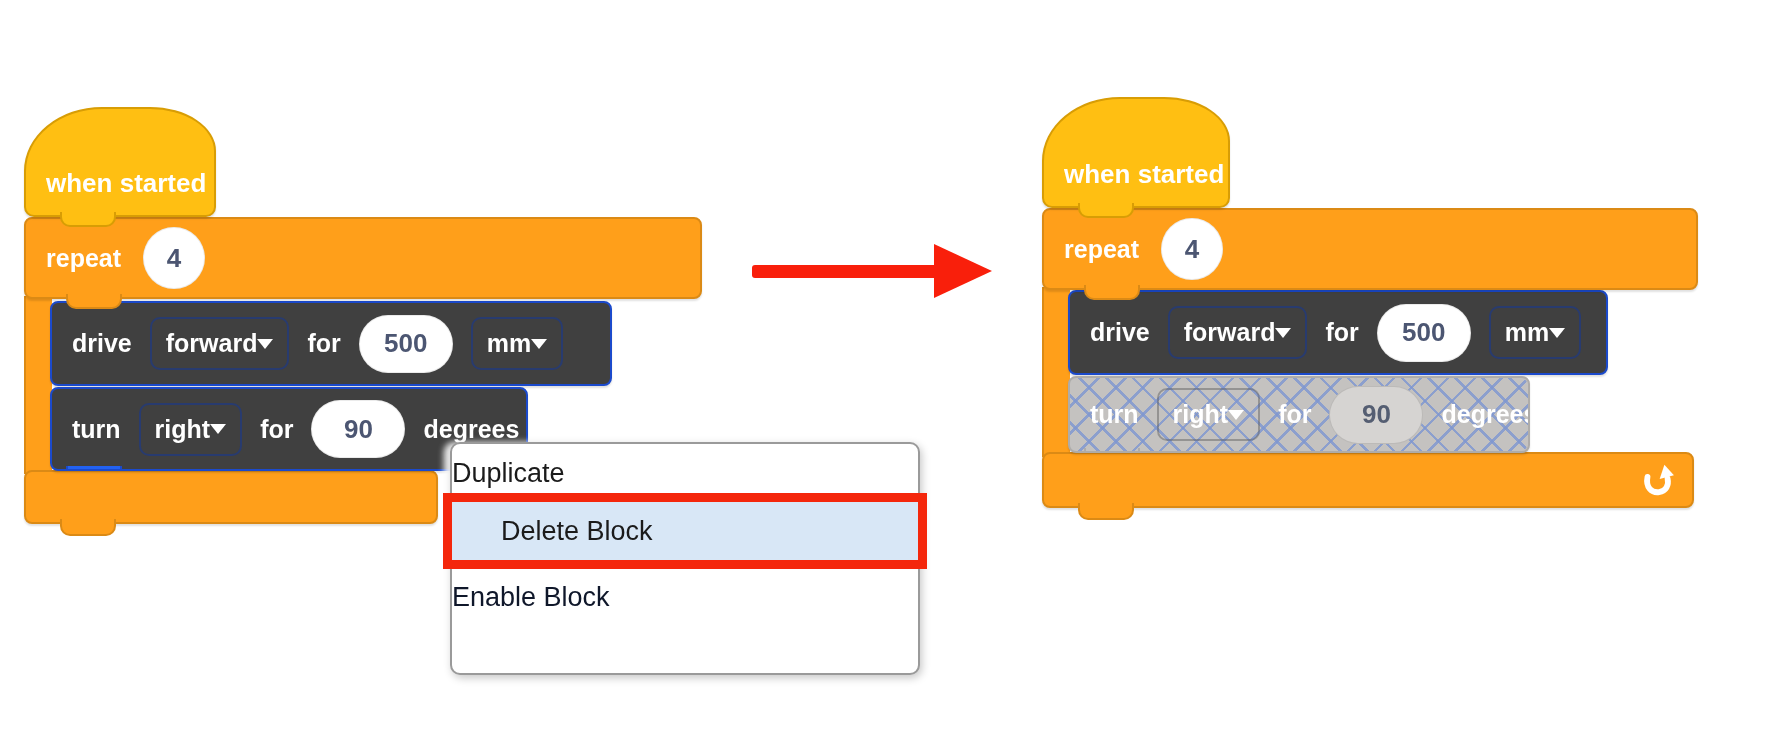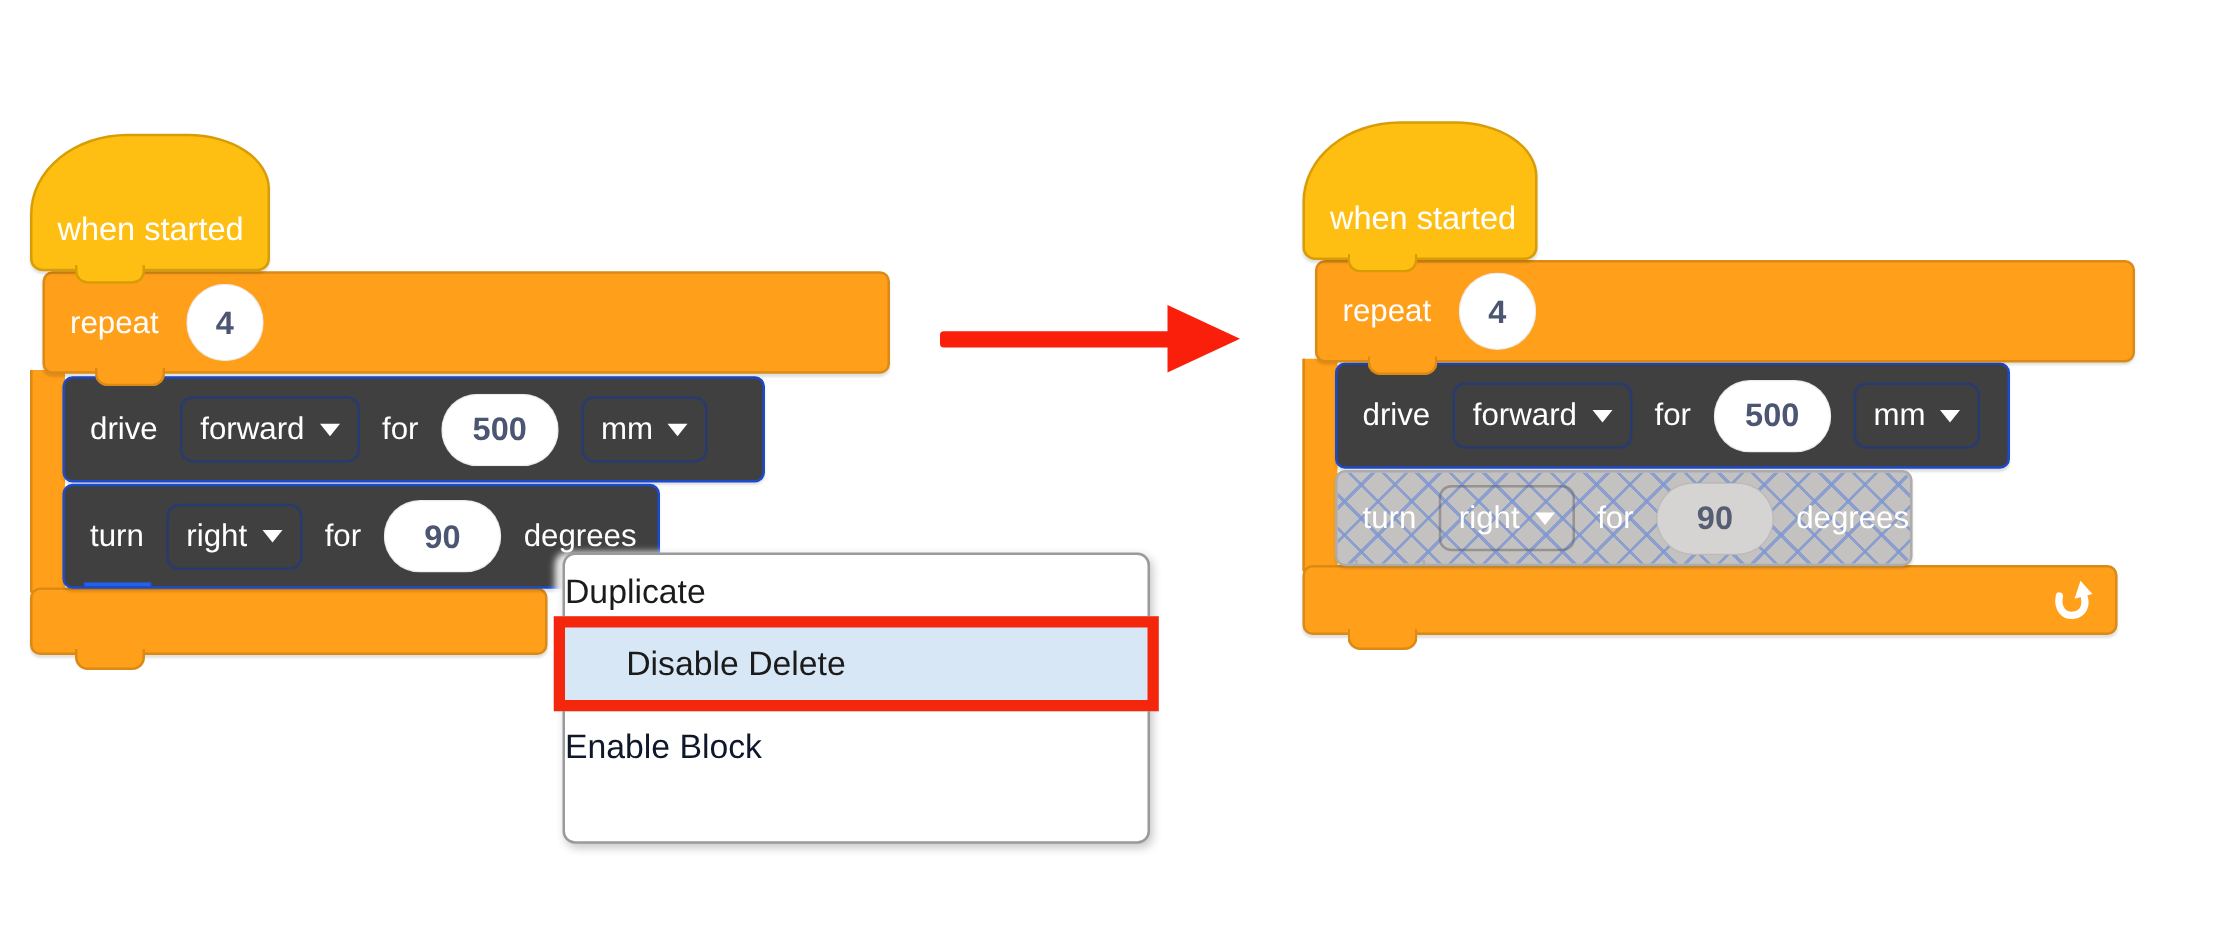--- a/index.html
+++ b/index.html
@@ -2,52 +2,52 @@
 <html><head>
 <meta charset="utf-8">
 <style>
   html,body{margin:0;padding:0;}
   body{width:1782px;height:748px;background:#ffffff;overflow:hidden;
        font-family:"Liberation Sans", sans-serif;}
   .stage{position:relative;width:1782px;height:748px;}
 
   
   .abs{position:absolute;box-sizing:border-box;}
-  .blocktext{color:#fff;font-weight:normal;font-size:25px;white-space:nowrap;}
+  .blocktext{color:#fff;font-weight:bold;font-size:25px;white-space:nowrap;}
 
   .hat{background:#FFBF12;border:2px solid #D89D05;
        border-radius:78px 66px 10px 10px / 64px 44px 10px 10px;
        box-shadow:0 2px 2px rgba(0,0,0,.12);z-index:4;
        display:flex;align-items:flex-end;padding:0 0 16px 20px;}
   .hat::after{content:'';position:absolute;left:34px;bottom:-12px;width:52px;height:13px;
        background:#FFBF12;border:2px solid #D89D05;border-top:none;
        border-radius:0 0 10px 10px;}
 
   .ctlbar{background:#FF9F1A;border:2px solid #DB8A15;border-radius:8px;
        box-shadow:0 2px 2px rgba(0,0,0,.12);z-index:3;
-       display:flex;align-items:center;gap:22px;padding:0 0 0 20px;margin-left:10px;}
+       display:flex;align-items:center;gap:22px;padding:0 0 0 20px;}
   .ctlbar::after{content:'';position:absolute;left:40px;bottom:-12px;width:52px;height:13px;
        background:#FF9F1A;border:2px solid #DB8A15;border-top:none;
        border-radius:0 0 10px 10px;}
   .spine{background:#FF9F1A;border-left:2px solid #DB8A15;z-index:1;}
   .ctlfoot{background:#FF9F1A;border:2px solid #DB8A15;border-radius:8px;
        box-shadow:0 2px 2px rgba(0,0,0,.12);z-index:1;
        display:flex;align-items:center;justify-content:flex-end;padding:0 16px;}
   .ctlfoot::after{content:'';position:absolute;left:34px;bottom:-14px;width:52px;height:15px;
        background:#FF9F1A;border:2px solid #DB8A15;border-top:none;
        border-radius:0 0 10px 10px;}
 
   .bblock{background:#404040;border:2px solid #1B4ACC;border-radius:8px;
        box-shadow:0 2px 2px rgba(0,0,0,.12);z-index:2;
        display:flex;align-items:center;gap:18px;padding:0 14px 0 20px;overflow:hidden;}
   .bblock.bumped::after{content:'';position:absolute;left:14px;bottom:-12px;width:52px;height:13px;
        background:#2262F2;border:2px solid #1B4ACC;border-top:none;
        border-radius:0 0 10px 10px;}
 
-  .dropdown{display:flex;align-items:center;gap:12px;border:2px solid rgba(20,55,150,.55);
+  .dropdown{display:flex;align-items:center;border:2px solid rgba(20,55,150,.55);
        border-radius:10px;padding:10px 14px;cursor:pointer;}
   .caret{width:0;height:0;border-left:8px solid transparent;border-right:8px solid transparent;
        border-top:10px solid #fff;}
   .oval{background:#fff;border:1px solid rgba(0,0,0,.08);border-radius:999px;
        min-width:60px;height:56px;padding:0 16px;display:flex;align-items:center;justify-content:center;
        color:#4C5672;font-weight:bold;font-size:26px;}
   .oval.round{padding:0;width:60px;min-width:60px;height:60px;}
 
   
   .disabled{background:#C4C2C0;border-color:#AEACAA;}
@@ -116,21 +116,21 @@
     <span class="oval">90</span>
     <span class="blocktext">degrees</span>
   </div>
 
   <div class="abs ctlfoot" style="left:24px;top:470px;width:414px;height:54px;"></div>
 
   <div class="abs menu" style="left:450px;top:442px;width:470px;height:233px;">
     <div class="menuitem" style="top:6px;height:46px;">Duplicate</div>
     <div class="menuitem gray" style="top:127px;height:52px;">Enable Block</div>
   </div>
-  <div class="abs redbox" style="left:443px;top:493px;width:484px;height:76px;">Disable Delete</div>
+  <div class="abs redbox" style="left:443px;top:493px;width:484px;height:76px;">Delete Block</div>
 
   <div class="abs arrow-shaft" style="left:752px;top:265px;width:186px;height:13px;"></div>
   <div class="abs arrow-head" style="left:934px;top:244px;"></div>
 
   <div class="abs hat" style="left:1042px;top:97px;width:188px;height:111px;">
     <span class="blocktext" style="font-size:26px;">when started</span>
   </div>
 
   <div class="abs ctlbar" style="left:1042px;top:208px;width:656px;height:82px;">
     <span class="blocktext">repeat</span>

